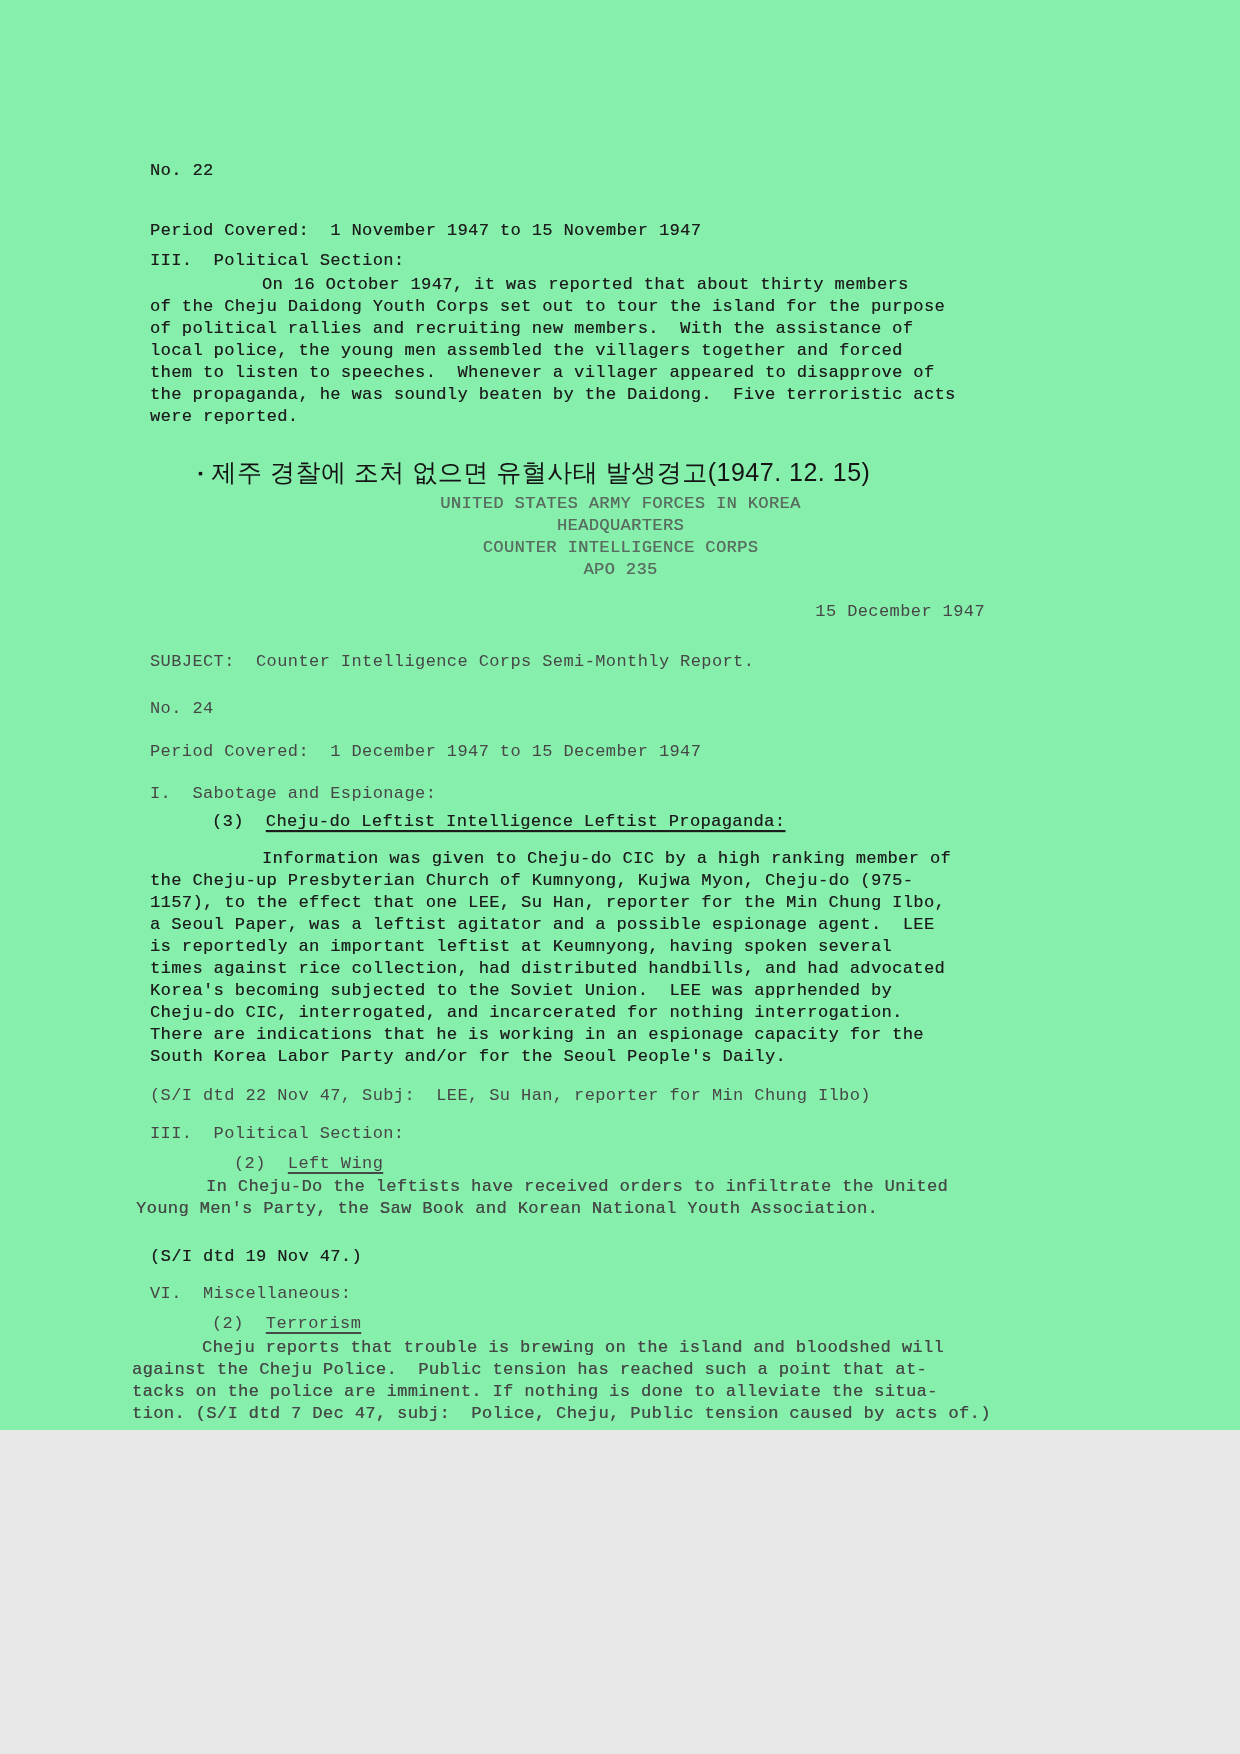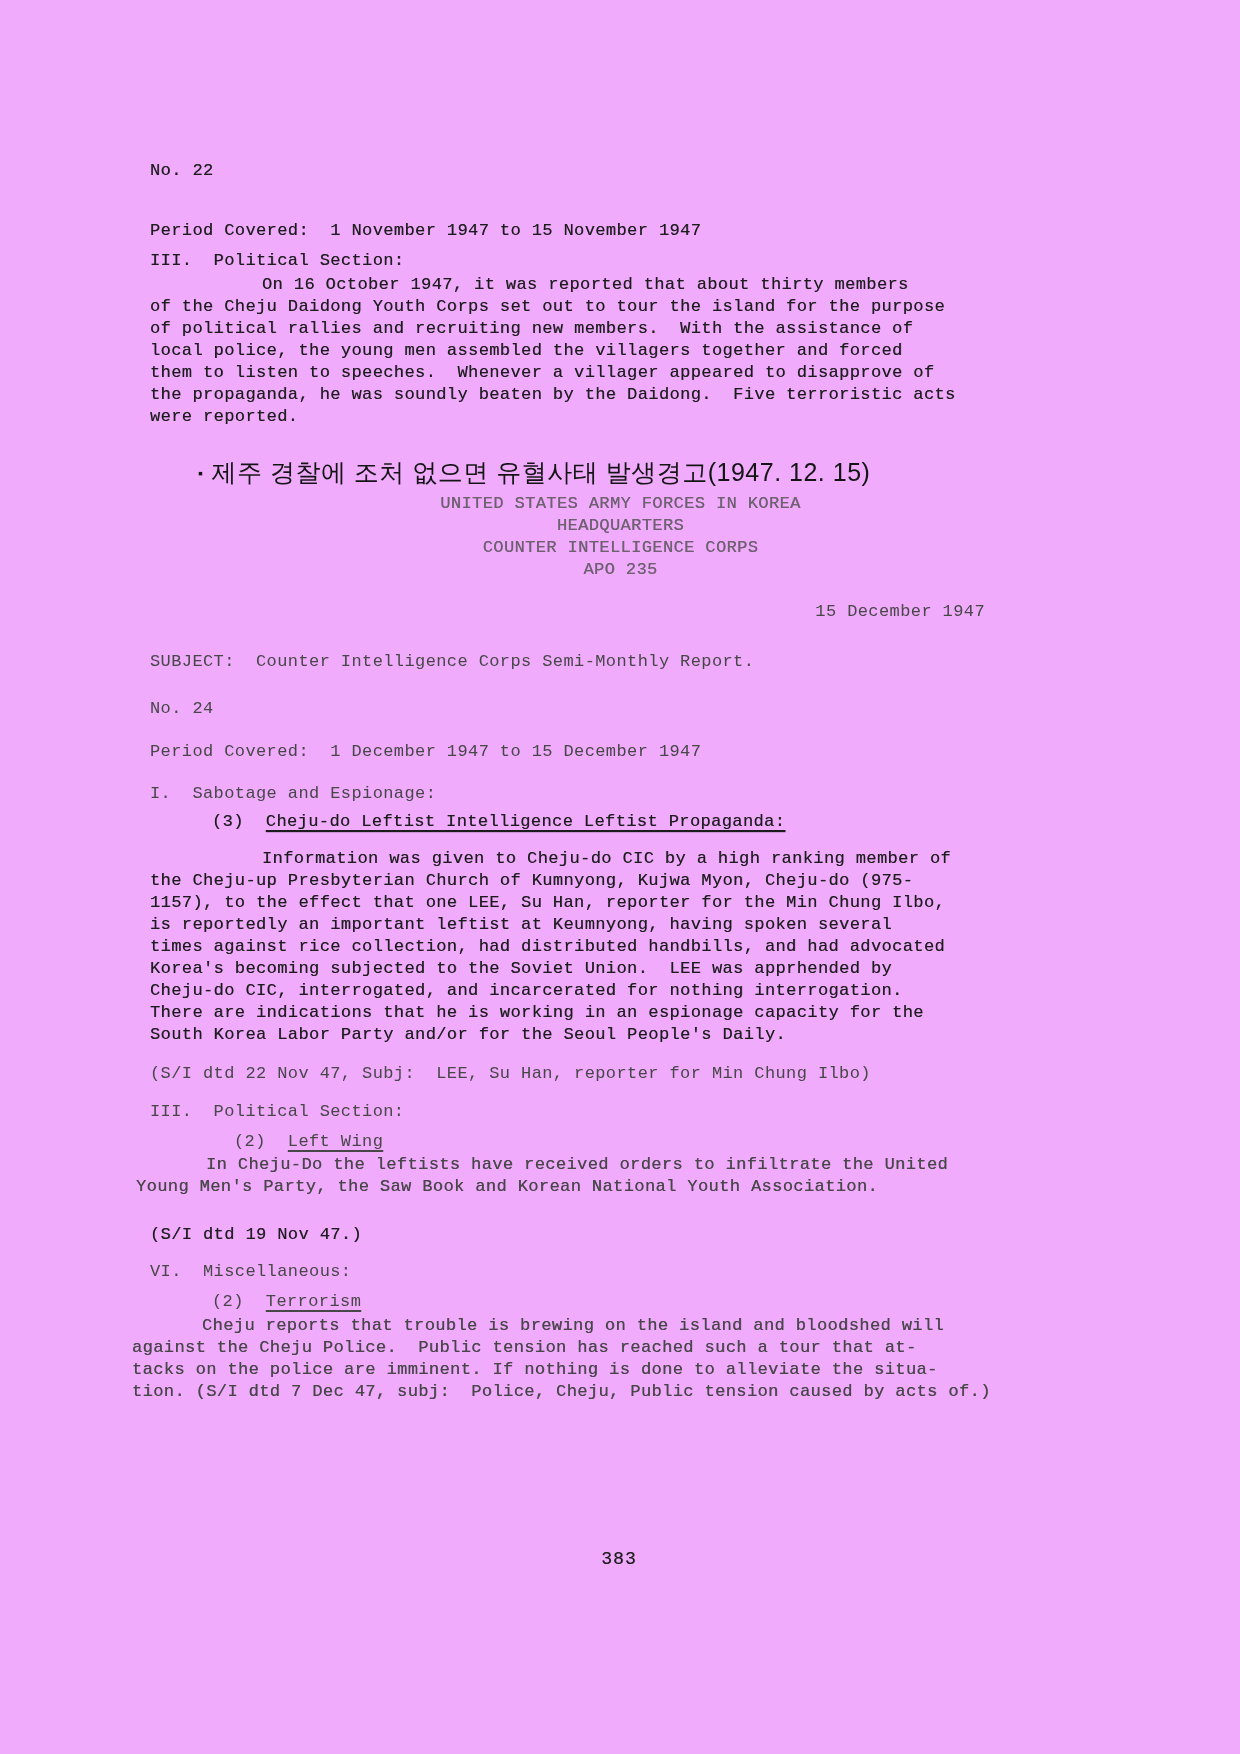--- a/index.html
+++ b/index.html
@@ -1,21 +1,21 @@
 <!DOCTYPE html>
 <html><head>
 <meta charset="utf-8">
 <style>
   * { margin: 0; padding: 0; box-sizing: border-box; }
   html, body { background: #e8e8e8; }
   .page {
     position: relative;
     width: 1240px;
-    height: 1754px;
-    background: #f0abfc;
+    height: 1430px;
+    background: #86efac;
     font-family: "Liberation Mono", "DejaVu Sans Mono", monospace;
     color: #1c1c1c;
     overflow: hidden;
   }
   .content {
     position: absolute;
     left: 150px;
     top: 160px;
     width: 900px;
   }
@@ -109,39 +109,40 @@
     <div class="t subject-line soft">SUBJECT:  Counter Intelligence Corps Semi-Monthly Report.</div>
 
     <div class="t no24 soft">No. 24</div>
     <div class="t period24 soft">Period Covered:  1 December 1947 to 15 December 1947</div>
     <div class="t sec1 soft">I.  Sabotage and Espionage:</div>
     <div class="t item1"><span>(3)</span><span style="display:inline-block;width:22px"></span><span class="uline">Cheju-do Leftist Intelligence Leftist Propaganda:</span></div>
     <div class="para1">
       <div class="t ind-first">Information was given to Cheju-do CIC by a high ranking member of</div>
       <div class="t">the Cheju-up Presbyterian Church of Kumnyong, Kujwa Myon, Cheju-do (975-</div>
       <div class="t">1157), to the effect that one LEE, Su Han, reporter for the Min Chung Ilbo,</div>
+      <div class="t">a Seoul Paper, was a leftist agitator and a possible espionage agent.  LEE</div>
       <div class="t">is reportedly an important leftist at Keumnyong, having spoken several</div>
       <div class="t">times against rice collection, had distributed handbills, and had advocated</div>
       <div class="t">Korea's becoming subjected to the Soviet Union.  LEE was apprhended by</div>
       <div class="t">Cheju-do CIC, interrogated, and incarcerated for nothing interrogation.</div>
       <div class="t">There are indications that he is working in an espionage capacity for the</div>
       <div class="t">South Korea Labor Party and/or for the Seoul People's Daily.</div>
     </div>
     <div class="t ref1 soft">(S/I dtd 22 Nov 47, Subj:  LEE, Su Han, reporter for Min Chung Ilbo)</div>
     <div class="t sec2 soft">III.  Political Section:</div>
     <div class="t item2 soft"><span>(2)</span><span style="display:inline-block;width:22px"></span><span class="uline">Left Wing</span></div>
     <div class="para2 soft">
       <div class="t ind-first-sm">In Cheju-Do the leftists have received orders to infiltrate the United</div>
       <div class="t">Young Men's Party, the Saw Book and Korean National Youth Association.</div>
     </div>
     <div class="t ref2">(S/I dtd 19 Nov 47.)</div>
     <div class="t sec3 soft">VI.  Miscellaneous:</div>
     <div class="t item3 soft"><span>(2)</span><span style="display:inline-block;width:22px"></span><span class="uline">Terrorism</span></div>
     <div class="para3 soft">
       <div class="t ind-first-sm">Cheju reports that trouble is brewing on the island and bloodshed will</div>
-      <div class="t">against the Cheju Police.  Public tension has reached such a tour that at-</div>
+      <div class="t">against the Cheju Police.  Public tension has reached such a point that at-</div>
       <div class="t">tacks on the police are imminent. If nothing is done to alleviate the situa-</div>
       <div class="t">tion. (S/I dtd 7 Dec 47, subj:  Police, Cheju, Public tension caused by acts of.)</div>
     </div>
   </div>
 
   <div class="page-number t">383</div>
 </div>
 
 </body></html>

